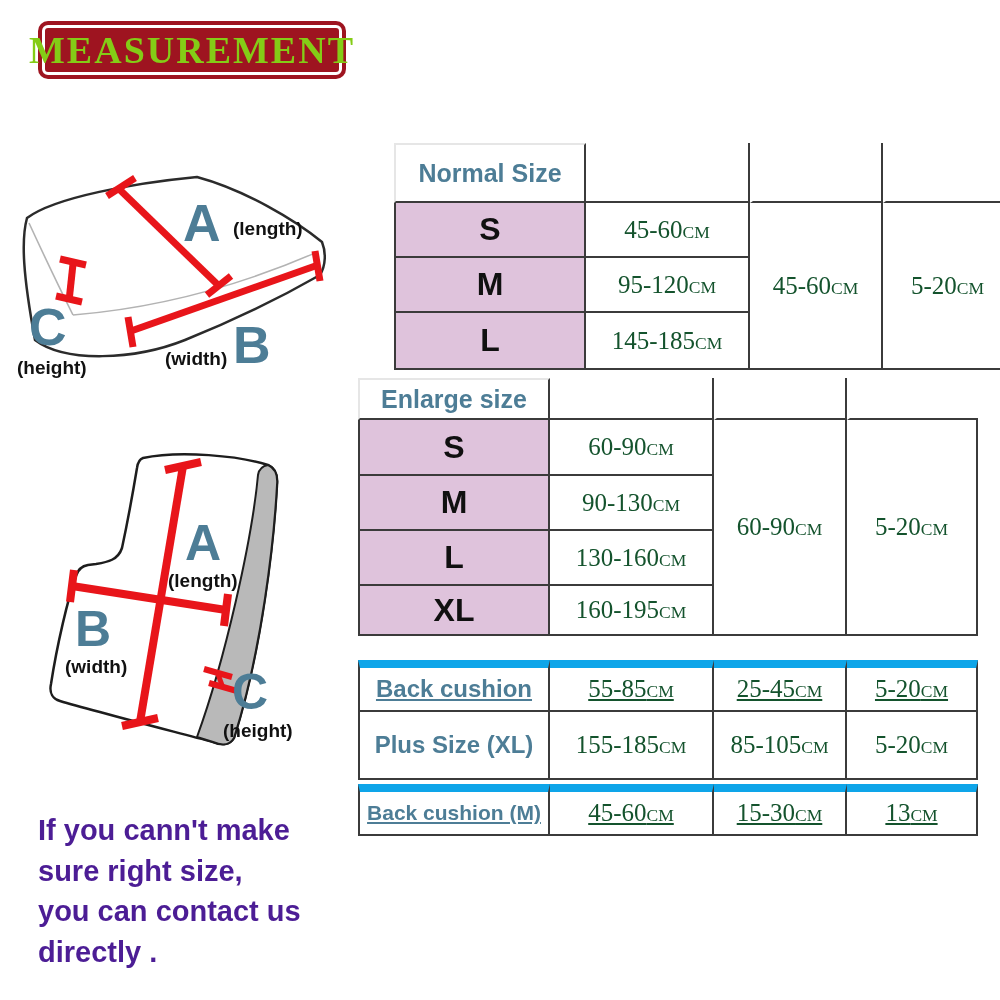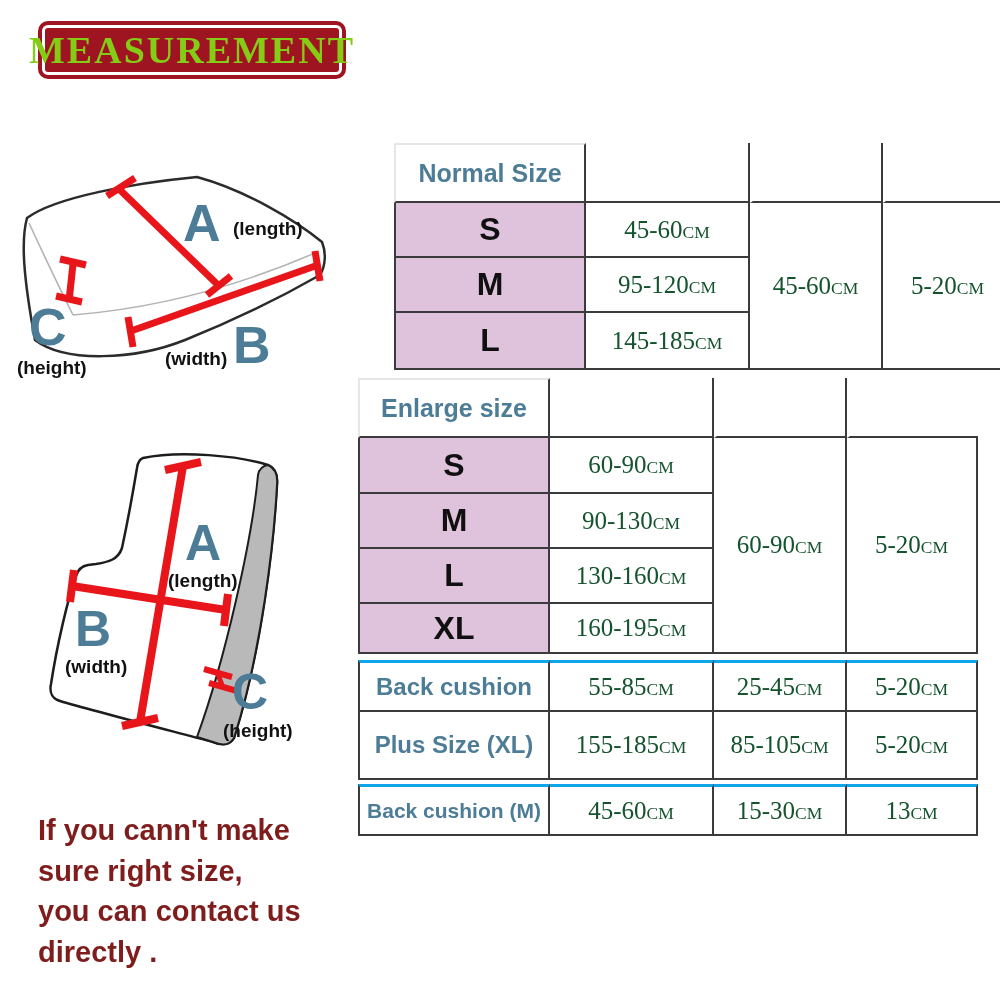--- a/index.html
+++ b/index.html
@@ -29,21 +29,21 @@
     border-collapse:separate; border-spacing:0; table-layout:fixed;
   }
   .size-table td, .size-table th {
     box-sizing:border-box; padding:0; margin:0;
     text-align:center; vertical-align:middle; background:#ffffff;
     border-right:2px solid #3b3b3b; border-bottom:2px solid #3b3b3b;
   }
   .size-table td:first-child, .size-table th:first-child {
     border-left:2px solid #3b3b3b;
   }
-  .size-table.edge-top tr:first-child td { border-top:3px solid #0ea5e9; }
+  .size-table.edge-top tr:first-child td { border-top:8px solid #0ea5e9;text-decoration:underline; }
 
   .gray-hdr {
     background:#575555; color:#ffffff; font-weight:bold; font-size:25px;
     border-right:none;
   }
   .gray-hdr + .gray-hdr { border-left:3px solid #ffffff; }
   th.gray-hdr:last-child { border-right:none; }
   .size-table th.label-hdr {
     background:#ffffff; color:#4d7d96; font-weight:bold; font-size:25px;
     border-left:2px solid #e6e6e6; border-top:2px solid #e6e6e6;
@@ -54,33 +54,33 @@
     background:#dfc3dc !important; font-weight:bold; font-size:32px; color:#101010;
   }
   .c-val {
     font-family:"Liberation Serif", serif; font-size:25px; color:#14532d;
   }
   .c-val .unit { font-size:0.7em; }
   .c-label { color:#4d7d96; font-weight:bold; font-size:24px; }
   .c-label.sm { font-size:21px; }
 
   .r60{height:60px} .r55{height:55px} .r57{height:57px}
-  .r54{height:60px} .r56{height:56px} .r58{height:50px}
+  .r54{height:42px} .r56{height:56px} .r58{height:50px}
   .r52{height:52px} .r68{height:68px}
 
   
   .diag { position:absolute; }
   .diag text { font-family:"Liberation Sans", sans-serif; font-weight:bold; }
   .abc { fill:#4d7d96; }
   .cap { fill:#111111; }
 
   
   .note {
     position:absolute; left:38px; top:810px; width:330px;
-    font-size:29px; font-weight:bold; color:#7f1d1d;
+    font-size:29px; font-weight:bold; color:#4c1d95;
     line-height:1.40; white-space:pre-line;
   }
 </style>
 </head>
 <body>
 
 <div class="banner">
   <span class="banner-text">MEASUREMENT</span>
 </div>
 

